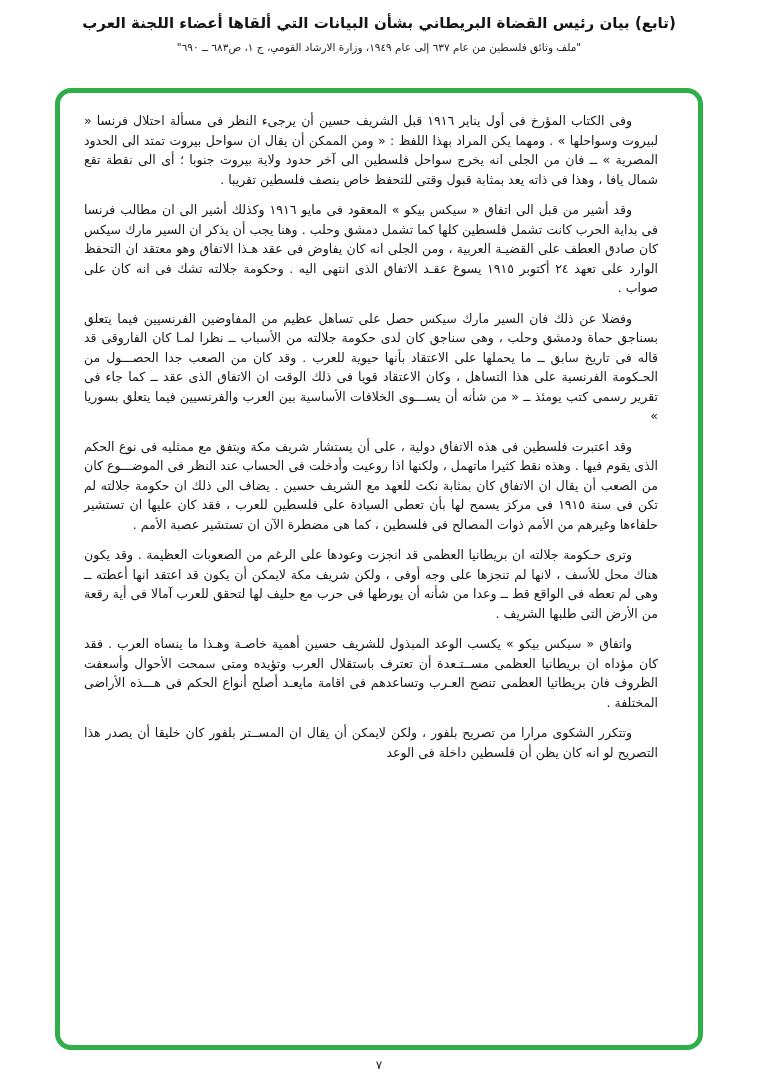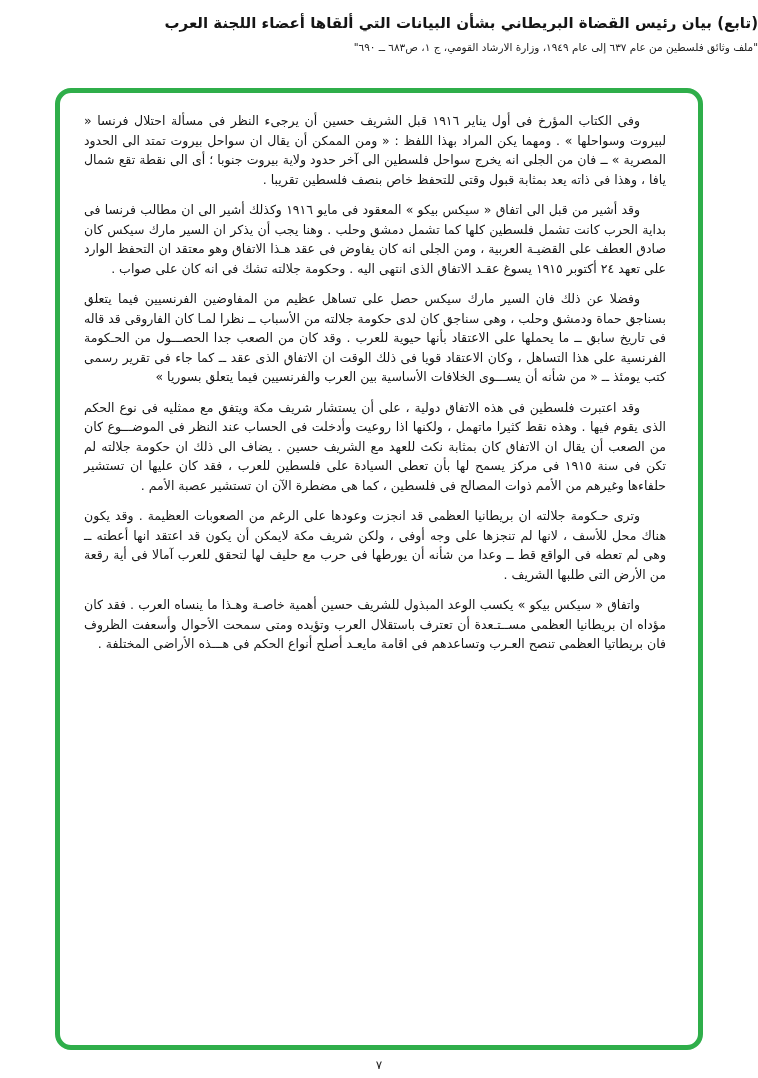--- a/index.html
+++ b/index.html
@@ -7,21 +7,21 @@
     position: relative;
     width: 758px;
     height: 1078px;
     background: #ffffff;
     font-family: "DejaVu Sans", sans-serif;
     color: #151515;
     overflow: hidden;
   }
   header.doc-header {
     direction: rtl;
-    text-align: right;
+    text-align: center;
     padding-top: 14px;
   }
   .doc-title {
     margin: 0;
     font-size: 15px;
     font-weight: 700;
     letter-spacing: 0;
   }
   .doc-source {
     margin-top: 9px;
@@ -30,21 +30,21 @@
   }
   .green-frame {
     position: absolute;
     top: 88px;
     left: 55px;
     width: 648px;
     height: 962px;
     box-sizing: border-box;
     border: 5px solid #2fae4a;
     border-radius: 16px;
-    padding: 18px 32px 8px 24px;
+    padding: 18px 40px 8px 24px;
     overflow: hidden;
     background: #ffffff;
   }
   .body-text {
     direction: rtl;
     text-align: justify;
     font-size: 12.5px;
     line-height: 1.56;
     color: #161616;
   }
@@ -73,20 +73,21 @@
   </header>
 
   <main class="green-frame">
     <div class="body-text">
         <p>وفى الكتاب المؤرخ فى أول يناير ١٩١٦ قبل الشريف حسين أن يرجىء النظر فى مسألة احتلال فرنسا « لبيروت وسواحلها » . ومهما يكن المراد بهذا اللفظ : « ومن الممكن أن يقال ان سواحل بيروت تمتد الى الحدود المصرية » ــ فان من الجلى انه يخرج سواحل فلسطين الى آخر حدود ولاية بيروت جنوبا ؛ أى الى نقطة تقع شمال يافا ، وهذا فى ذاته يعد بمثابة قبول وقتى للتحفظ خاص بنصف فلسطين تقريبا .</p>
         <p>وقد أشير من قبل الى اتفاق « سيكس بيكو » المعقود فى مايو ١٩١٦ وكذلك أشير الى ان مطالب فرنسا فى بداية الحرب كانت تشمل فلسطين كلها كما تشمل دمشق وحلب . وهنا يجب أن يذكر ان السير مارك سيكس كان صادق العطف على القضيـة العربية ، ومن الجلى انه كان يفاوض فى عقد هـذا الاتفاق وهو معتقد ان التحفظ الوارد على تعهد ٢٤ أكتوبر ١٩١٥ يسوغ عقـد الاتفاق الذى انتهى اليه . وحكومة جلالته تشك فى انه كان على صواب .</p>
         <p>وفضلا عن ذلك فان السير مارك سيكس حصل على تساهل عظيم من المفاوضين الفرنسيين فيما يتعلق بسناجق حماة ودمشق وحلب ، وهى سناجق كان لدى حكومة جلالته من الأسباب ــ نظرا لمـا كان الفاروقى قد قاله فى تاريخ سابق ــ ما يحملها على الاعتقاد بأنها حيوية للعرب . وقد كان من الصعب جدا الحصـــول من الحـكومة الفرنسية على هذا التساهل ، وكان الاعتقاد قويا فى ذلك الوقت ان الاتفاق الذى عقد ــ كما جاء فى تقرير رسمى كتب يومئذ ــ « من شأنه أن يســـوى الخلافات الأساسية بين العرب والفرنسيين فيما يتعلق بسوريا »</p>
         <p>وقد اعتبرت فلسطين فى هذه الاتفاق دولية ، على أن يستشار شريف مكة ويتفق مع ممثليه فى نوع الحكم الذى يقوم فيها . وهذه نقط كثيرا ماتهمل ، ولكنها اذا روعيت وأدخلت فى الحساب عند النظر فى الموضـــوع كان من الصعب أن يقال ان الاتفاق كان بمثابة نكث للعهد مع الشريف حسين . يضاف الى ذلك ان حكومة جلالته لم تكن فى سنة ١٩١٥ فى مركز يسمح لها بأن تعطى السيادة على فلسطين للعرب ، فقد كان عليها ان تستشير حلفاءها وغيرهم من الأمم ذوات المصالح فى فلسطين ، كما هى مضطرة الآن ان تستشير عصبة الأمم .</p>
         <p>وترى حـكومة جلالته ان بريطانيا العظمى قد انجزت وعودها على الرغم من الصعوبات العظيمة . وقد يكون هناك محل للأسف ، لانها لم تنجزها على وجه أوفى ، ولكن شريف مكة لايمكن أن يكون قد اعتقد انها أعطته ــ وهى لم تعطه فى الواقع قط ــ وعدا من شأنه أن يورطها فى حرب مع حليف لها لتحقق للعرب آمالا فى أية رقعة من الأرض التى طلبها الشريف .</p>
         <p>واتفاق « سيكس بيكو » يكسب الوعد المبذول للشريف حسين أهمية خاصـة وهـذا ما ينساه العرب . فقد كان مؤداه ان بريطانيا العظمى مســتـعدة أن تعترف باستقلال العرب وتؤيده ومتى سمحت الأحوال وأسعفت الظروف فان بريطاتيا العظمى تنصح العـرب وتساعدهم فى اقامة مايعـد أصلح أنواع الحكم فى هـــذه الأراضى المختلفة .</p>
+        <p>وتتكرر الشكوى مرارا من تصريح بلفور ، ولكن لايمكن أن يقال ان المســتر بلفور كان خليقا أن يصدر هذا التصريح لو انه كان يظن أن فلسطين داخلة فى الوعد</p>
       </div>
   </main>
 
   <footer class="page-footer">
     <span>٧</span>
   </footer>
 
 </div>
 
 </body></html>

